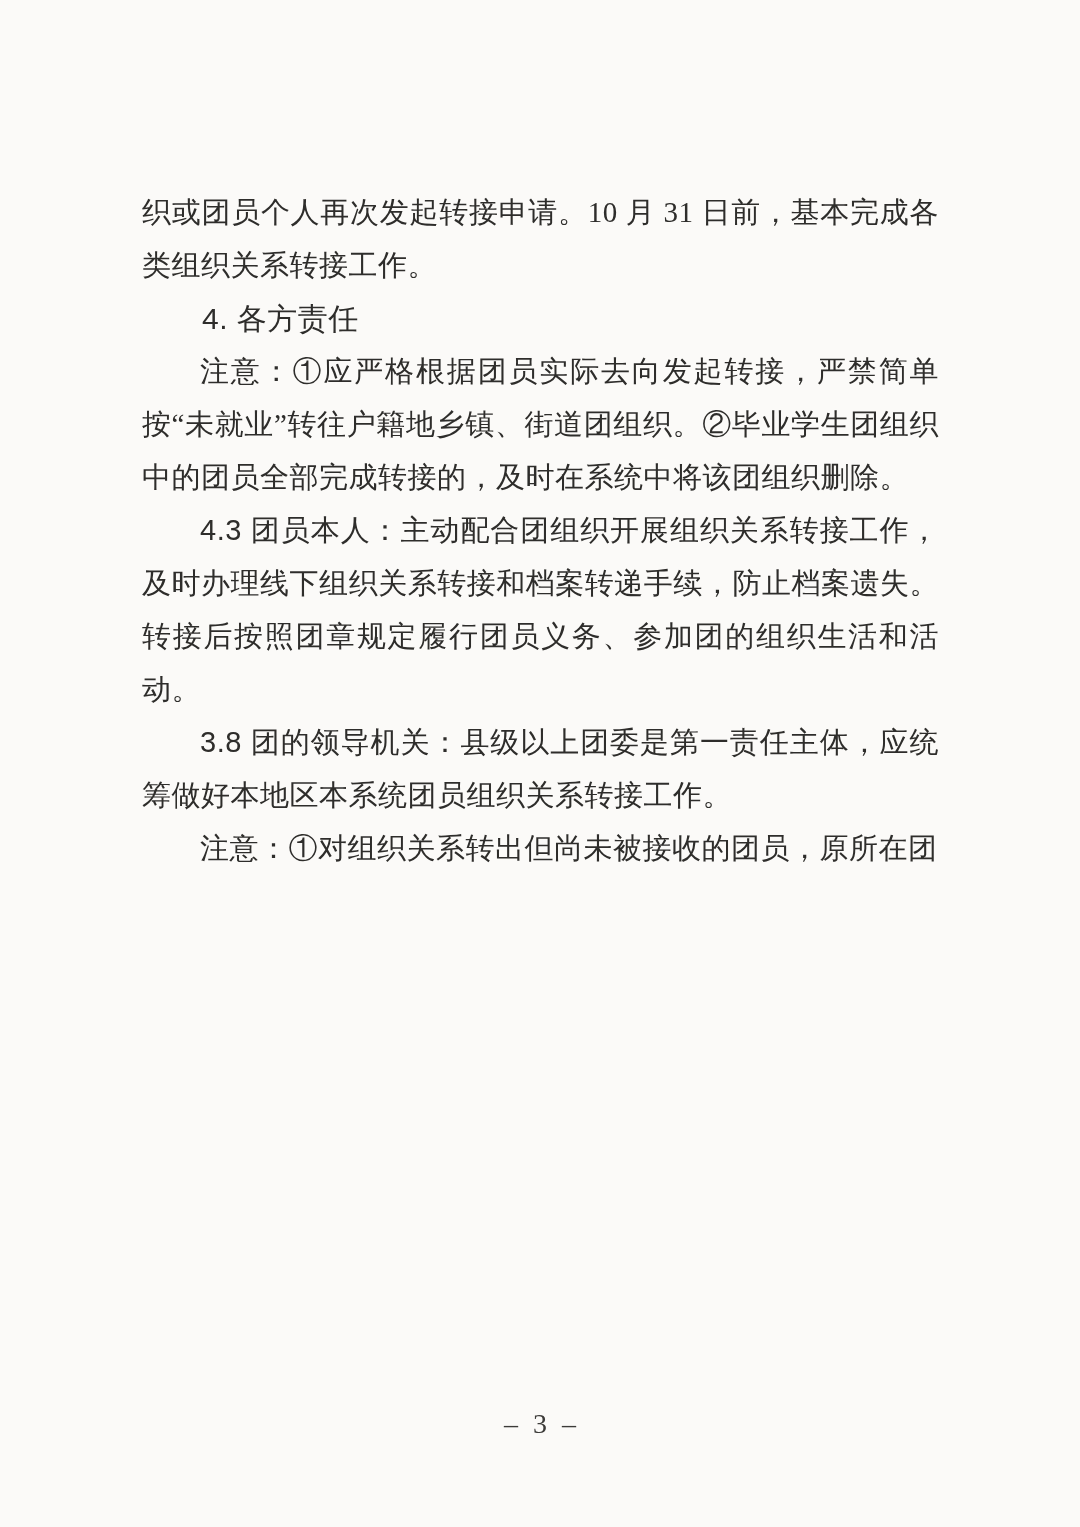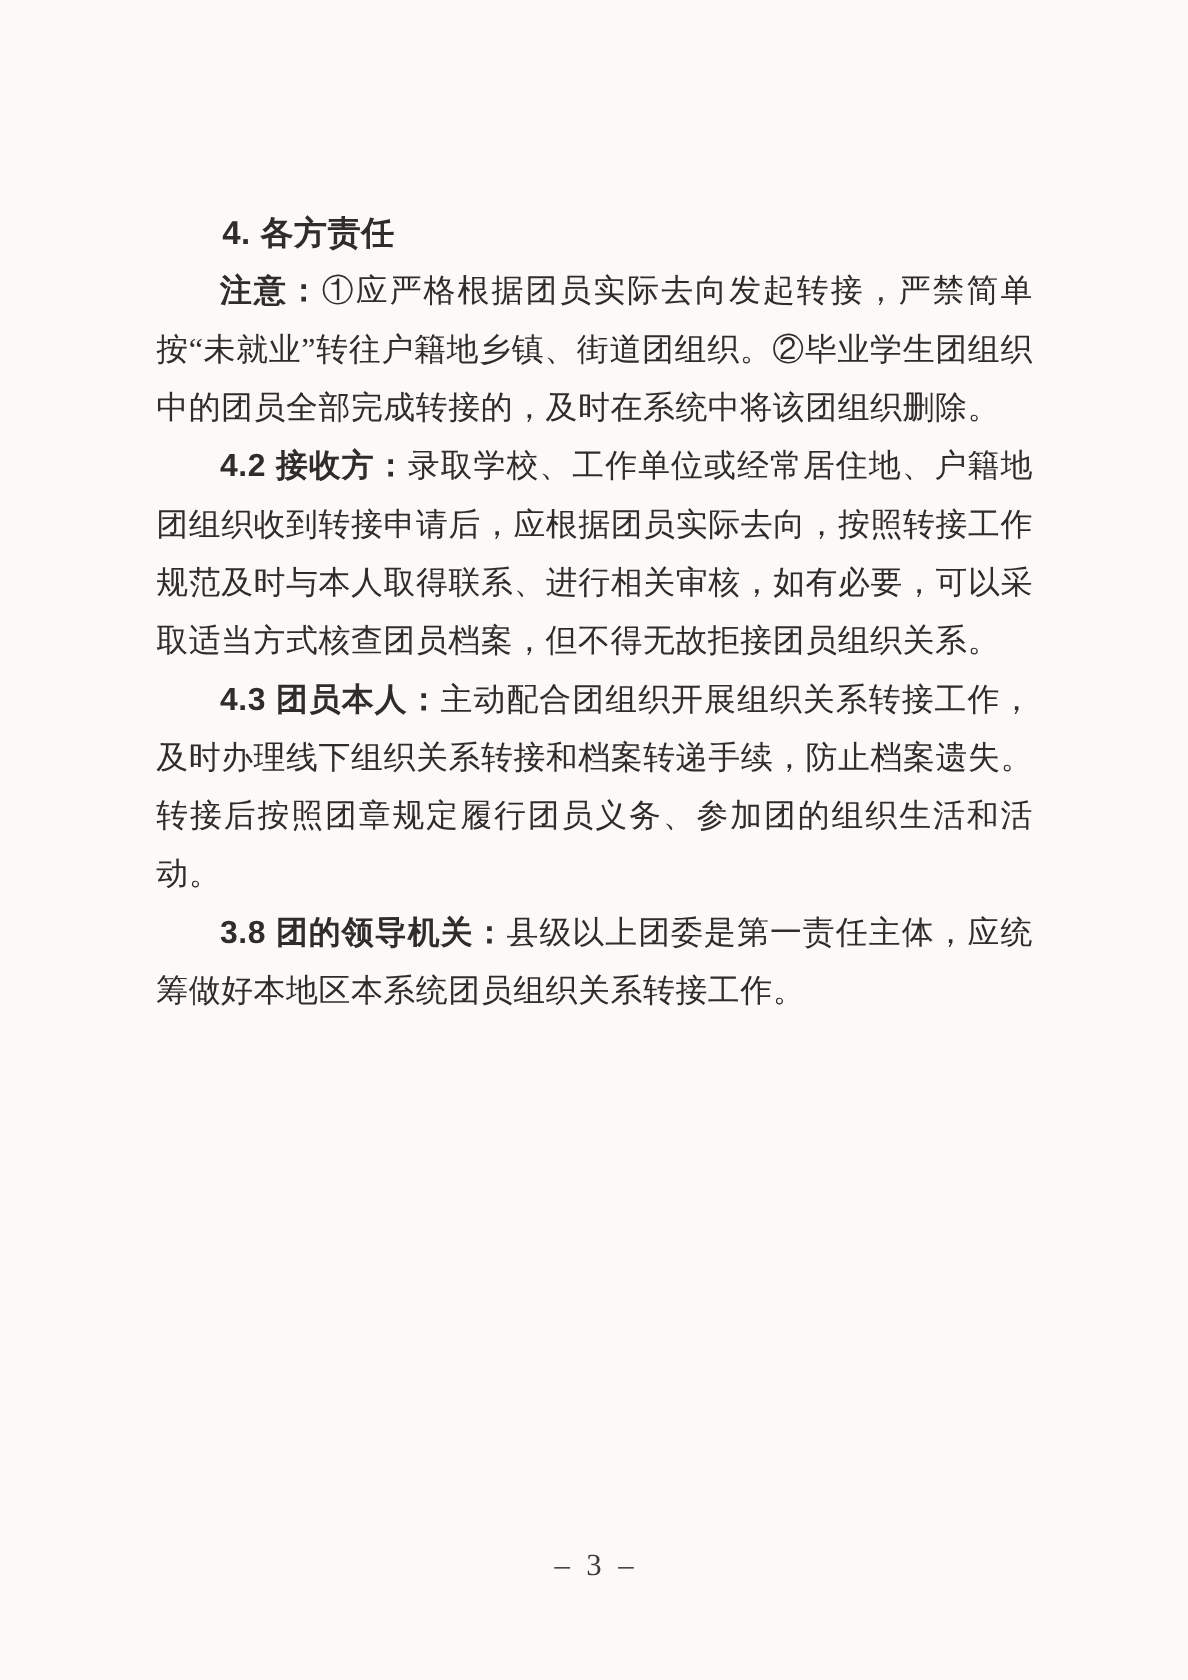--- a/index.html
+++ b/index.html
@@ -29,21 +29,21 @@
     text-align: justify;
     text-justify: inter-ideograph;
     text-indent: 2em;
     letter-spacing: 0.5px;
   }
   .para.no-indent {
     text-indent: 0;
   }
   .para .lead {
     font-family: "Liberation Sans", "DejaVu Sans", sans-serif;
-    font-weight: 700;
+    font-weight: 400;
     letter-spacing: 0.5px;
   }
   .para.heading {
     font-family: "Liberation Sans", "DejaVu Sans", sans-serif;
     font-weight: 700;
     font-size: 30px;
   }
   .footer {
     position: absolute;
     left: 0;
@@ -55,32 +55,33 @@
     color: #3c3b39;
     word-spacing: 8px;
   }
 </style>
 </head>
 <body>
 
 <div class="page">
   <main class="content">
 
+    <p class="para no-indent"><span class="lead"></span><span>织或团员个人再次发起转接申请。10 月 31 日前，基本完成各类组织关系转接工作。</span></p>
 
     <p class="para heading"><span class="lead">4. 各方责任</span><span></span></p>
 
 
     <p class="para"><span class="lead">注意：</span><span>①应严格根据团员实际去向发起转接，严禁简单按“未就业”转往户籍地乡镇、街道团组织。②毕业学生团组织中的团员全部完成转接的，及时在系统中将该团组织删除。</span></p>
 
-    <p class="para"><span class="lead">4.2 接收方：</span><span>录取学校、工作单位或经常居住地、户籍地团组织收到转接申请后，应根据团员实际去向，按照转接工作规范及时与本人取得联系、进行相关审核，如有必要，可以采取适当方式核查团员档案，但不得无故拒接团员组织关系。</span></p>
 
 
     <p class="para"><span class="lead">4.3 团员本人：</span><span>主动配合团组织开展组织关系转接工作，及时办理线下组织关系转接和档案转递手续，防止档案遗失。转接后按照团章规定履行团员义务、参加团的组织生活和活动。</span></p>
 
     <p class="para"><span class="lead">3.8 团的领导机关：</span><span>县级以上团委是第一责任主体，应统筹做好本地区本系统团员组织关系转接工作。</span></p>
 
+    <p class="para"><span class="lead">注意：</span><span>①对组织关系转出但尚未被接收的团员，原所在团</span></p>
 
   </main>
 
   <div class="footer">
     <span>– 3 –</span>
   </div>
 </div>
 
 </body></html>

